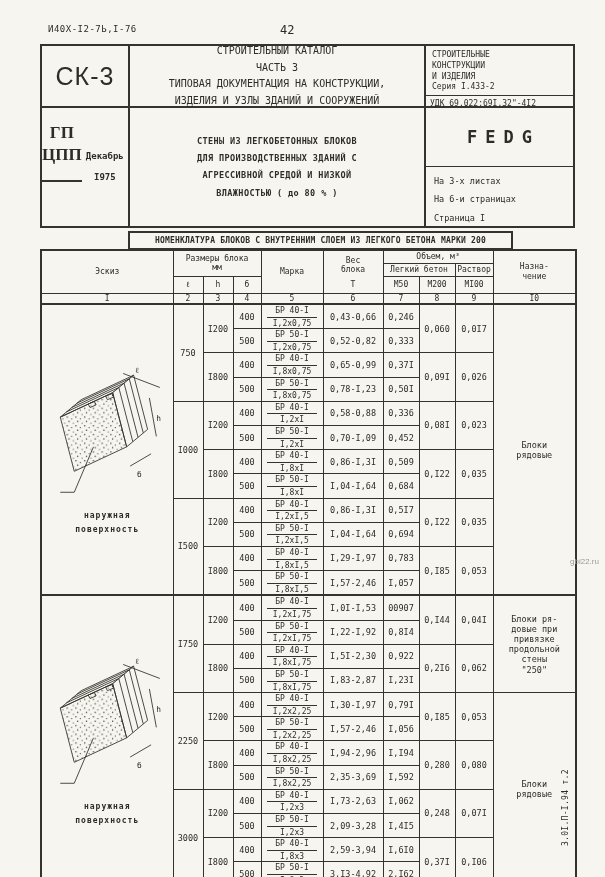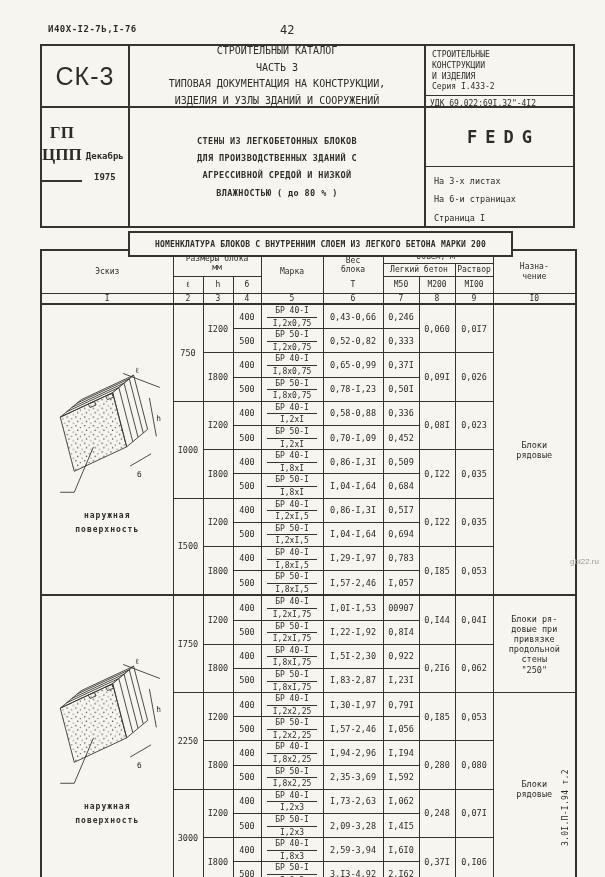--- a/index.html
+++ b/index.html
@@ -1,20 +1,20 @@
 <!DOCTYPE html>
 <html><head>
 <meta charset="utf-8">
 <style>
   html,body{margin:0;padding:0;background:#e8e6e0;}
   .page{position:relative;width:605px;height:877px;background:#f7f5ef;overflow:hidden;
         font-family:"DejaVu Sans Mono",monospace;color:#2e2c26;}
   .pre{white-space:pre-line;}
   
-  .top-code{position:absolute;left:48px;top:24px;font-size:9px;font-weight:bold;letter-spacing:.5px;}
+  .top-code{position:absolute;left:48px;top:24px;font-size:9px;font-weight:normal;letter-spacing:.5px;}
   .page-num{position:absolute;left:280px;top:23px;font-size:12px;}
   
   .hdr{position:absolute;left:40px;top:44px;width:535px;height:184px;border:2px solid #35332c;
        display:grid;grid-template-columns:88px 1fr 147px;grid-template-rows:62px 1fr;box-sizing:border-box;background:#f7f5ef;}
   .hdr>div{box-sizing:border-box;}
   .c-sk3{border-right:2px solid #35332c;border-bottom:2px solid #35332c;display:flex;align-items:center;justify-content:center;
          font-family:"Liberation Sans",sans-serif;font-weight:normal;font-size:25px;letter-spacing:1px;}
   .c-cat{border-right:2px solid #35332c;border-bottom:2px solid #35332c;display:flex;align-items:center;justify-content:center;
          text-align:center;font-size:10px;line-height:1.65;}
   .c-org{border-bottom:2px solid #35332c;display:flex;flex-direction:column;}
@@ -25,21 +25,21 @@
           font-family:"Liberation Serif",serif;font-weight:bold;font-size:17px;line-height:1.3;text-align:center;}
   .gp-bot{flex:1;display:flex;align-items:center;justify-content:center;text-align:center;
           font-size:9px;font-weight:bold;line-height:2.4;}
   .c-subj{border-right:2px solid #35332c;display:flex;align-items:center;justify-content:center;text-align:center;
           font-size:8.5px;font-weight:bold;line-height:2.05;letter-spacing:.4px;}
   .c-right{display:flex;flex-direction:column;}
   .fedg{height:58px;border-bottom:1px solid #35332c;display:flex;align-items:center;justify-content:center;
         font-size:17px;font-weight:bold;letter-spacing:8px;padding-left:8px;}
   .sheets{flex:1;padding:5px 0 0 8px;font-size:8.5px;line-height:2.15;}
   
-  .tbl-title{position:absolute;left:128px;top:231px;width:385px;height:26px;border:2px solid #35332c;background:#f7f5ef;
+  .tbl-title{position:absolute;left:128px;top:231px;width:385px;height:19px;border:2px solid #35332c;background:#f7f5ef;
              z-index:3;display:flex;align-items:center;justify-content:center;font-size:8px;font-weight:bold;
              box-sizing:border-box;white-space:nowrap;letter-spacing:.2px;}
   
   .tbl{position:absolute;left:40px;top:249px;width:535px;border-collapse:collapse;table-layout:fixed;
        border:2px solid #35332c;background:#f7f5ef;}
   .tbl th,.tbl td{border:1px solid #35332c;padding:0;text-align:center;vertical-align:middle;
                   font-weight:normal;font-size:8.5px;line-height:1.2;overflow:hidden;}
   .tbl thead th{font-size:8px;}
   .h1{height:13px}.h2{height:13px}.h3{height:17px}.h4{height:11px}
   .h4 th{font-size:8px;border-bottom:2px solid #35332c;}

